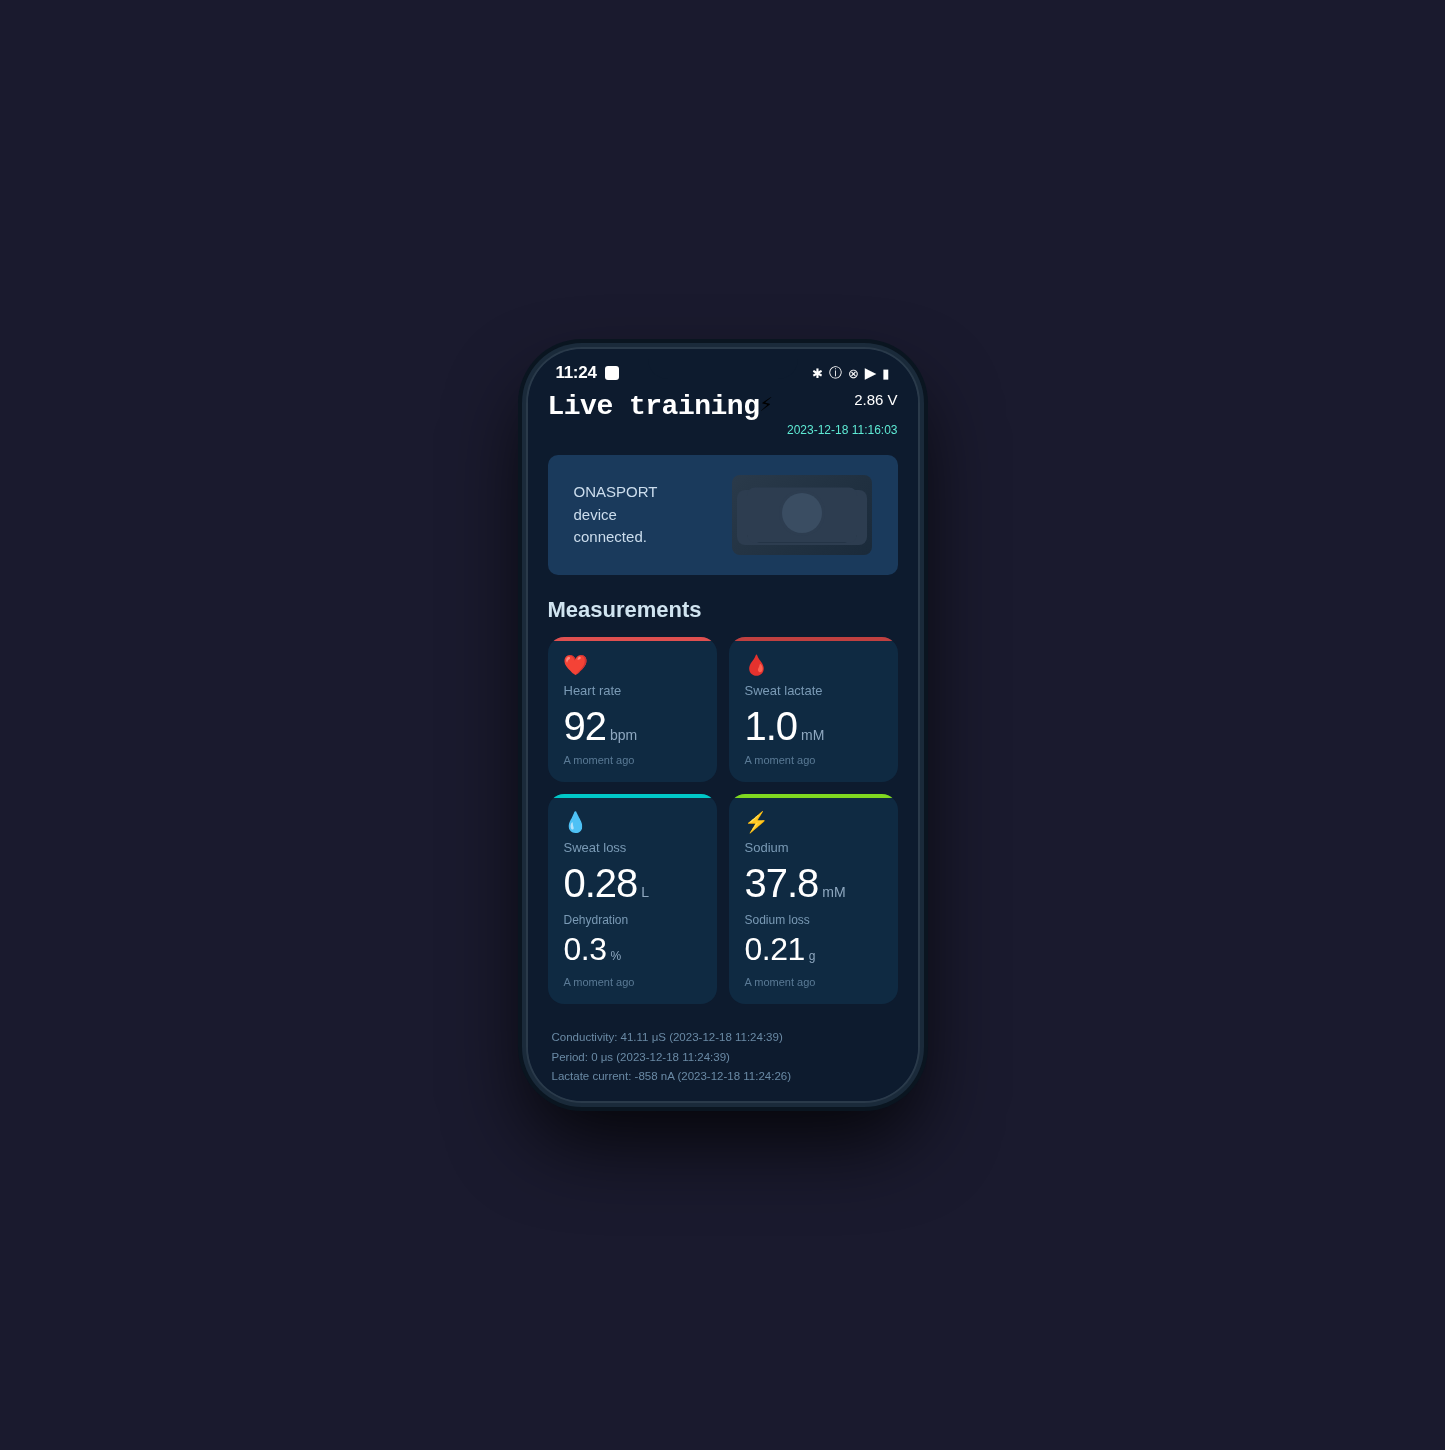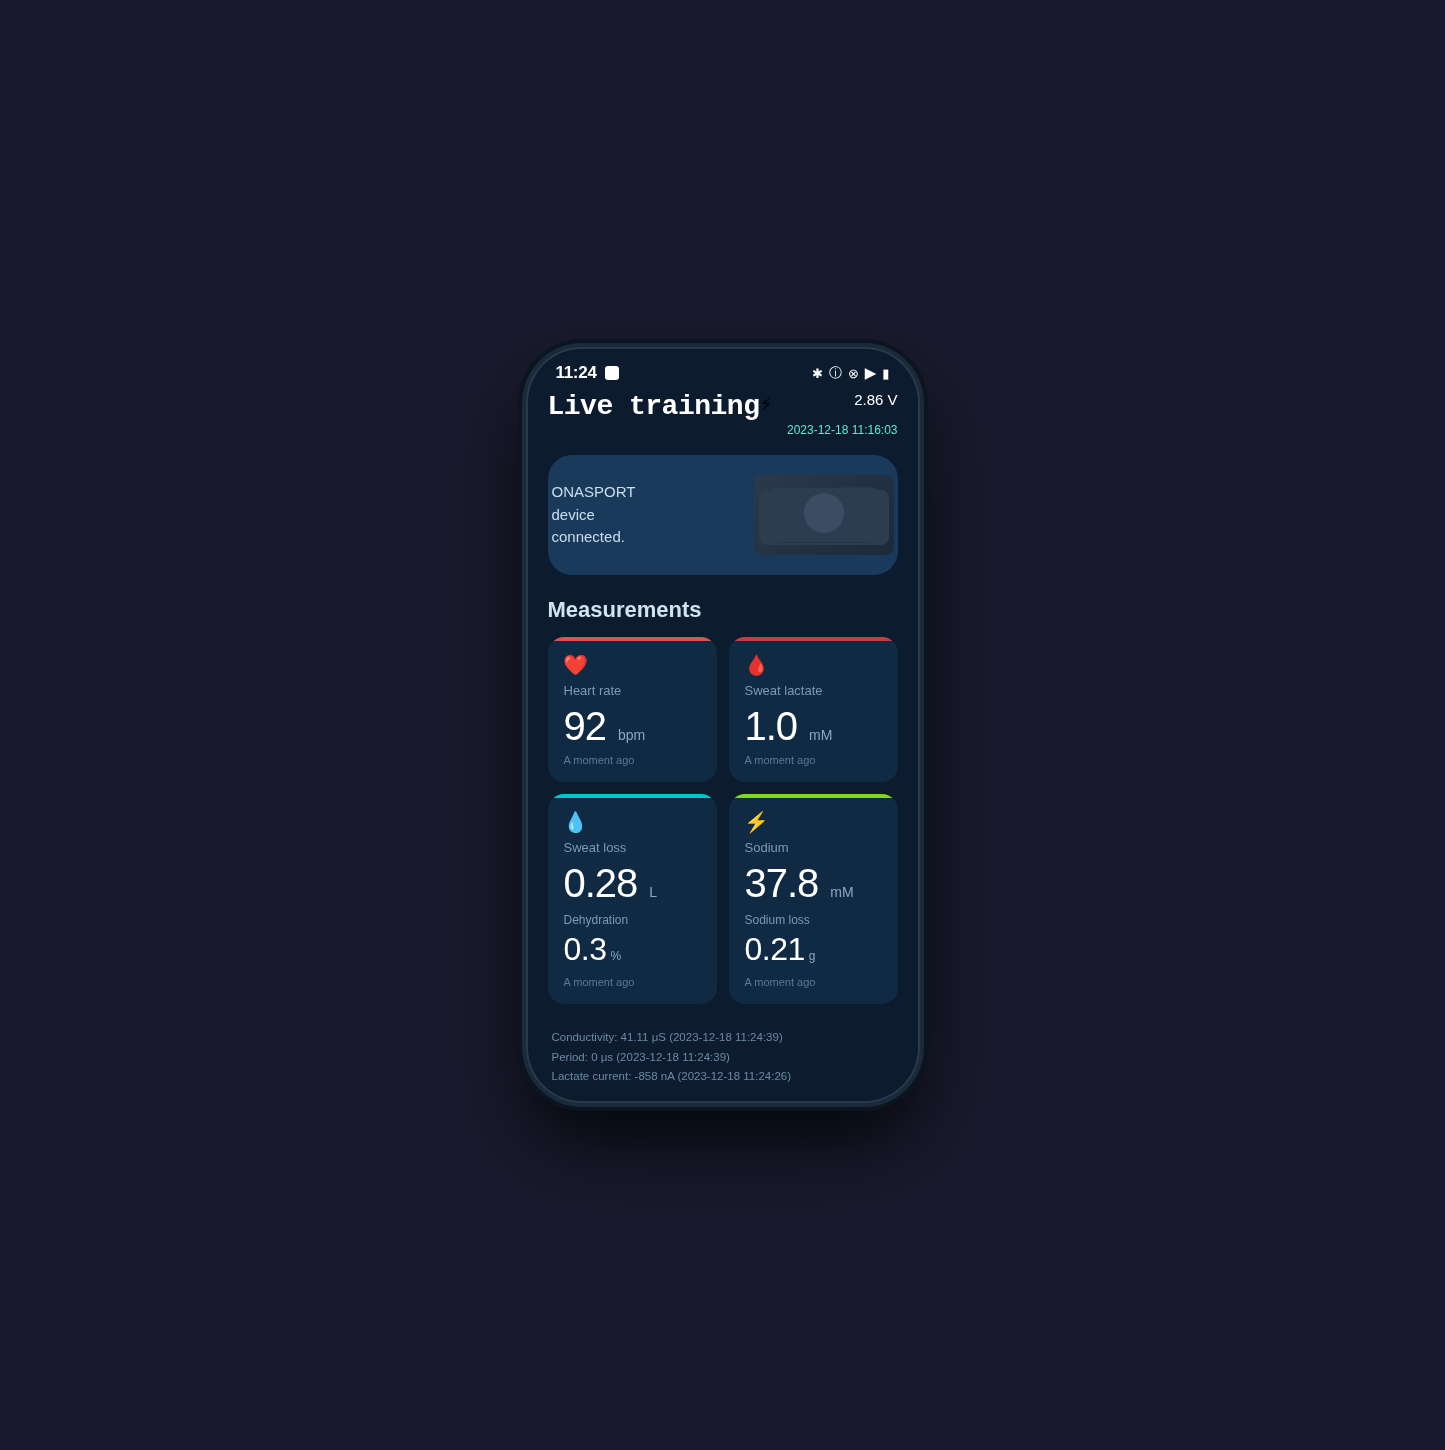--- a/index.html
+++ b/index.html
@@ -141,22 +141,22 @@
 
     .datetime {
       color: #5eead4;
       font-size: 12px;
       margin-top: 15px;
     }
 
     
     .device-banner {
       background: #1a3a5c;
-      border-radius: 24px;
-      padding: 20px 4px;
+      border-radius: 10px;
+      padding: 20px 26px;
       display: flex;
       justify-content: space-between;
       align-items: center;
       margin-bottom: 22px;
       overflow: hidden;
       position: relative;
       min-height: 90px;
     }
 
     .device-text {
@@ -249,21 +249,21 @@
     .metric-label {
       color: #7a9ab5;
       font-size: 13px;
       font-weight: 500;
       margin-bottom: 8px;
     }
 
     .metric-value-row {
       display: flex;
       align-items: baseline;
-      gap: 12px;
+      gap: 4px;
       margin-bottom: 4px;
     }
 
     .metric-value {
       color: #ffffff;
       font-size: 40px;
       font-weight: 300;
       letter-spacing: -1px;
       line-height: 1;
     }

